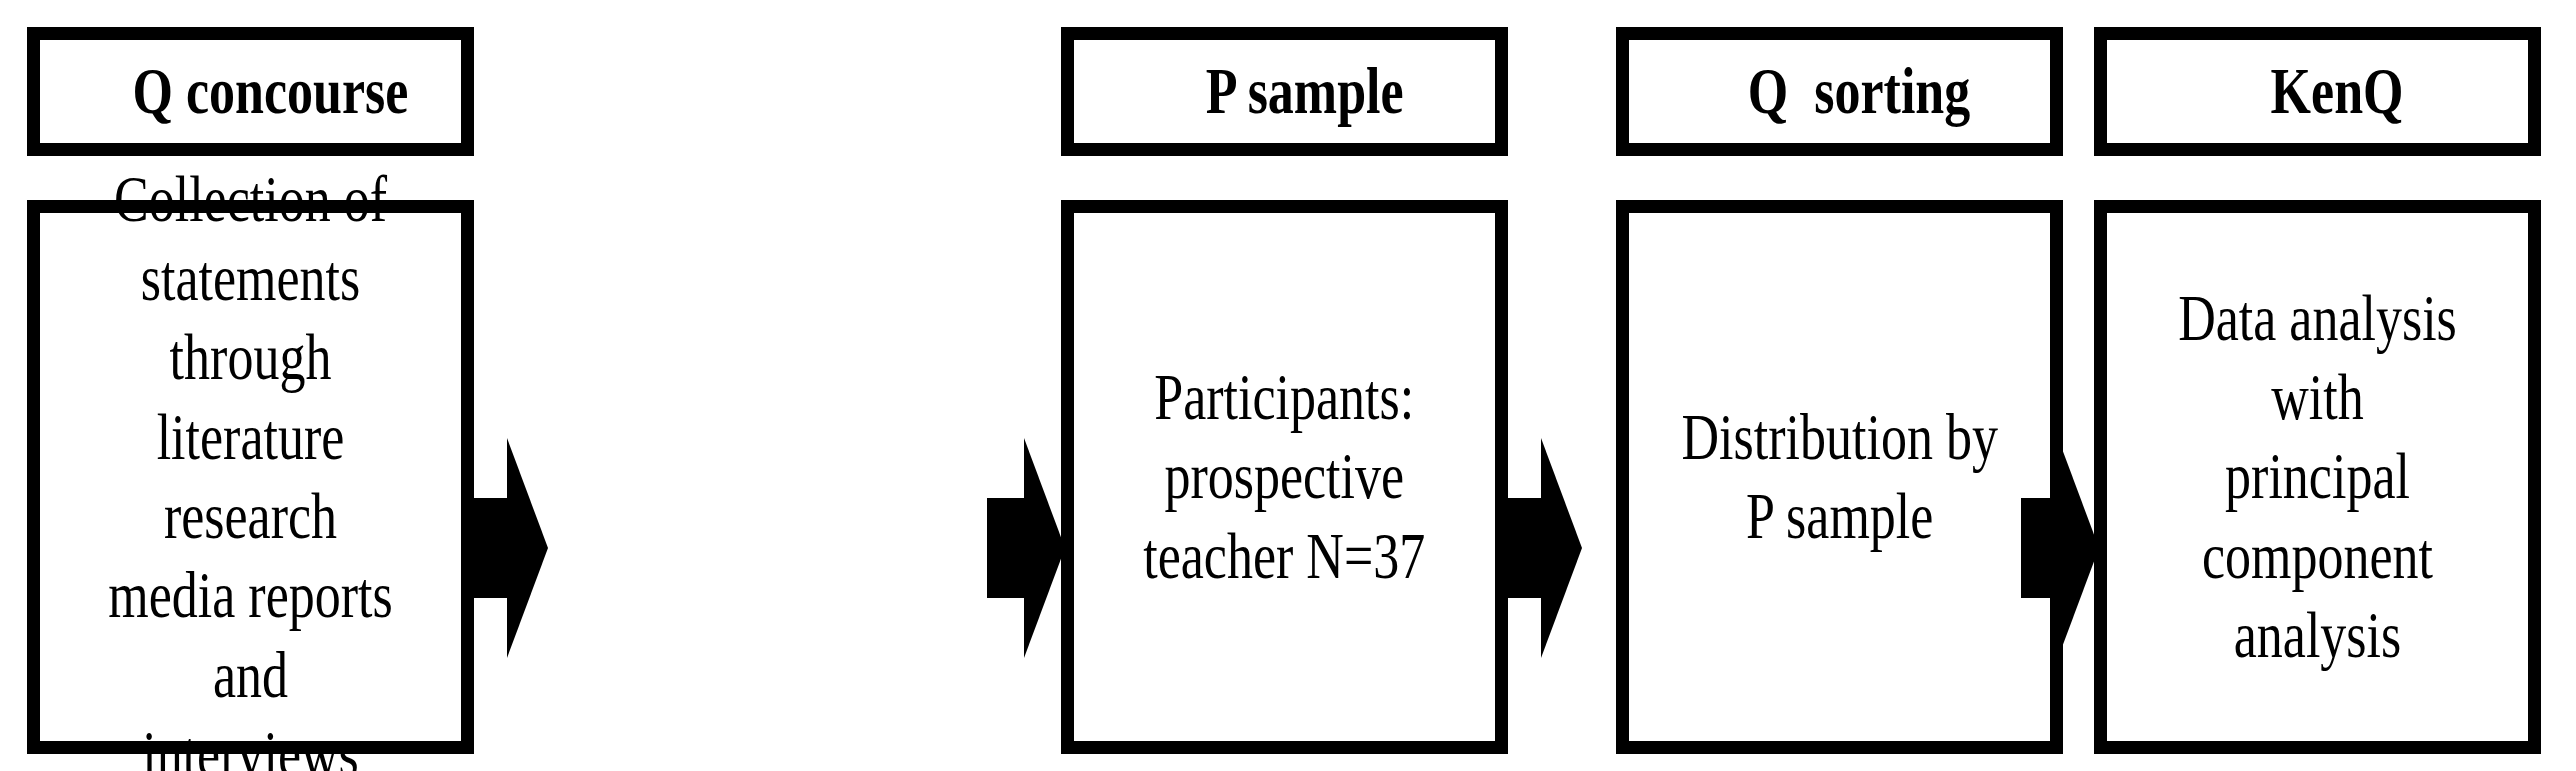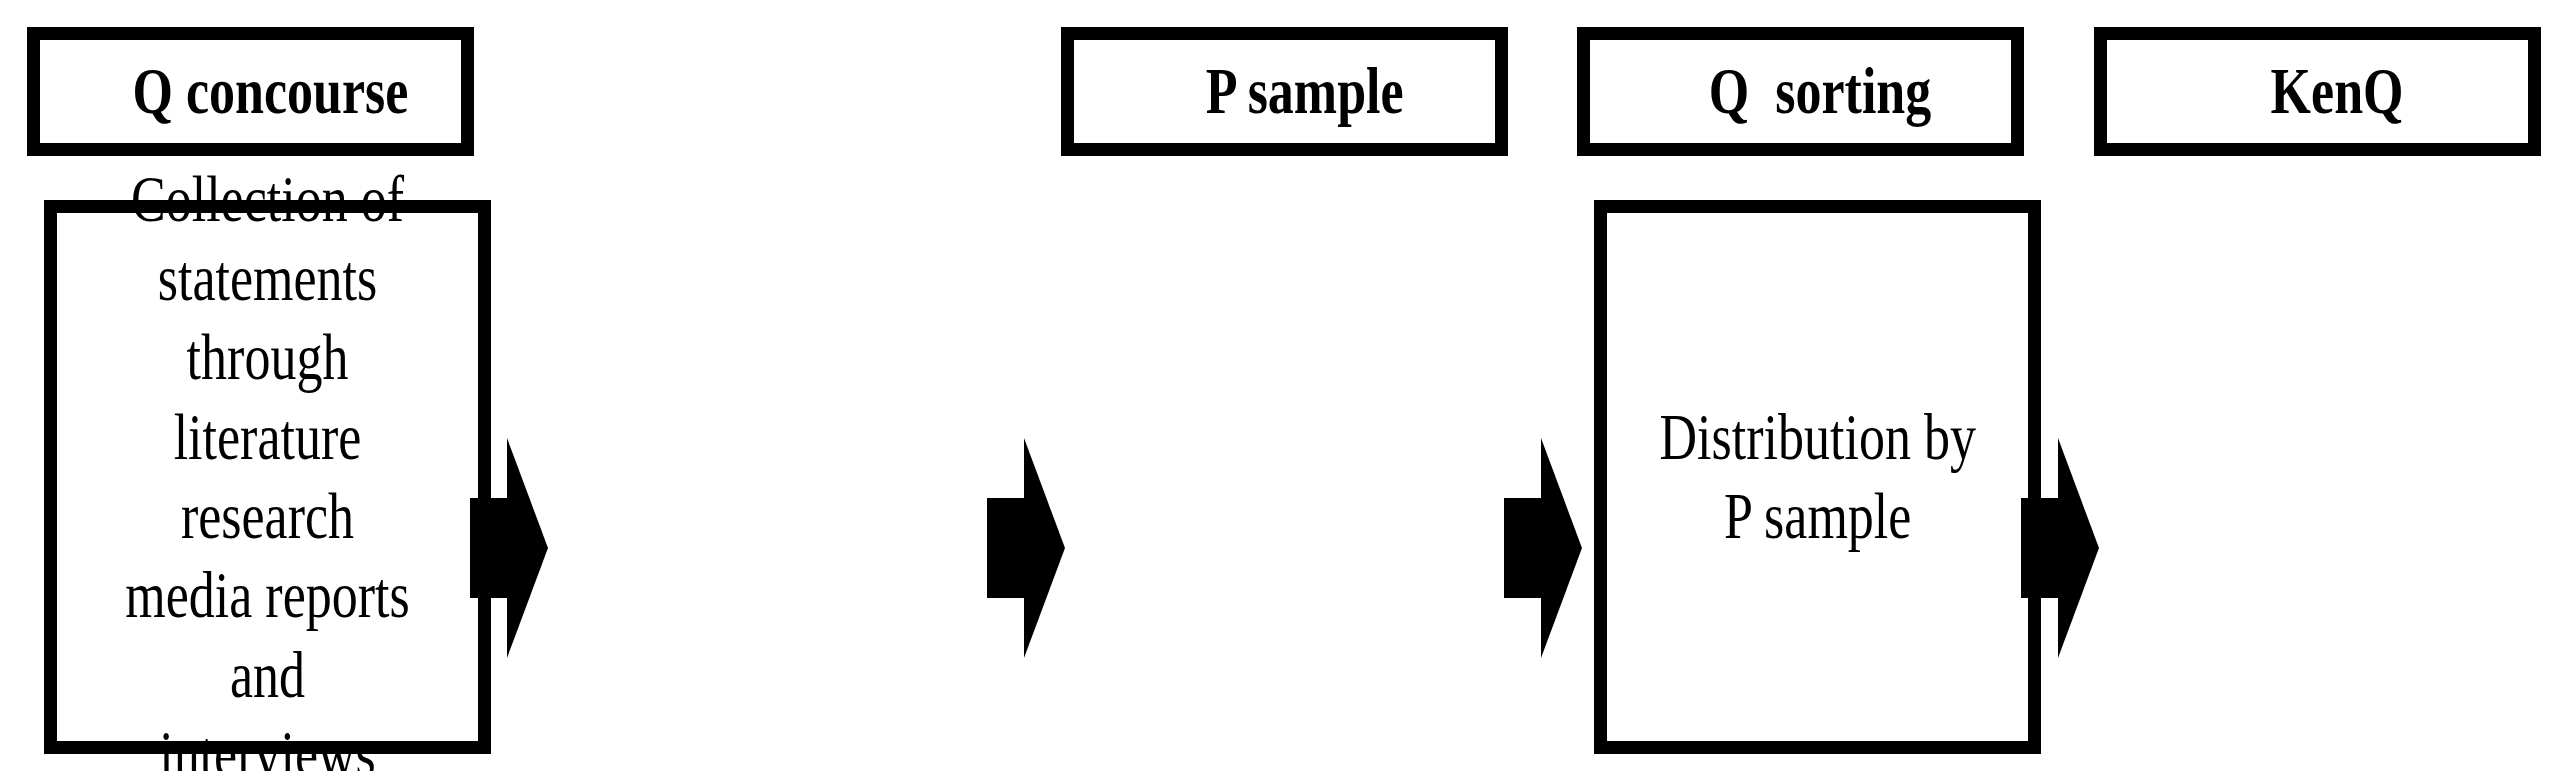--- a/index.html
+++ b/index.html
@@ -18,21 +18,21 @@
   }
   .stage {
     position: absolute;
     top: 0;
     width: 447px;
     height: 772px;
   }
   .stage-1 { left: 27px; }
   .stage-2 { left: 544px; }
   .stage-3 { left: 1061px; }
-  .stage-4 { left: 1577px; }
+  .stage-4 { left: 1616px; }
   .stage-5 { left: 2094px; text-decoration: underline; }
 
   .hbox {
     position: absolute;
     left: 0;
     top: 27px;
     width: 447px;
     height: 129px;
     border: 13.3px solid #000000;
     box-sizing: border-box;
@@ -57,21 +57,20 @@
     left: 0;
     top: 200px;
     width: 447px;
     height: 554px;
     border: 13.3px solid #000000;
     box-sizing: border-box;
     background: #ffffff;
     display: flex;
     align-items: center;
     justify-content: center;
-    margin-left: 17px;
   }
   .bbox .label {
     display: block;
     font-size: 65px;
     font-weight: normal;
     line-height: 1.22;
     white-space: pre-wrap;
     text-align: center;
     transform: scaleX(0.8);
     transform-origin: center;
@@ -122,35 +121,46 @@
 media reports and
 interviews</span>
     </div>
   </div>
 
 
   <div class="stage stage-3">
     <div class="hbox">
       <span class="label">P sample</span>
     </div>
+    <div class="bbox">
+      <span class="label">Participants:
+prospective
+teacher N=37</span>
+    </div>
   </div>
 
   <div class="stage stage-4">
     <div class="hbox">
       <span class="label">Q  sorting</span>
     </div>
     <div class="bbox">
       <span class="label">Distribution by
 P sample</span>
     </div>
   </div>
 
   <div class="stage stage-5">
     <div class="hbox">
       <span class="label">KenQ</span>
+    </div>
+    <div class="bbox">
+      <span class="label">Data analysis with
+principal
+component
+analysis</span>
     </div>
   </div>
 
   <div class="arrow arrow-1">
     <div class="stem"></div>
     <div class="head"></div>
   </div>
   <div class="arrow arrow-2">
     <div class="stem"></div>
     <div class="head"></div>

